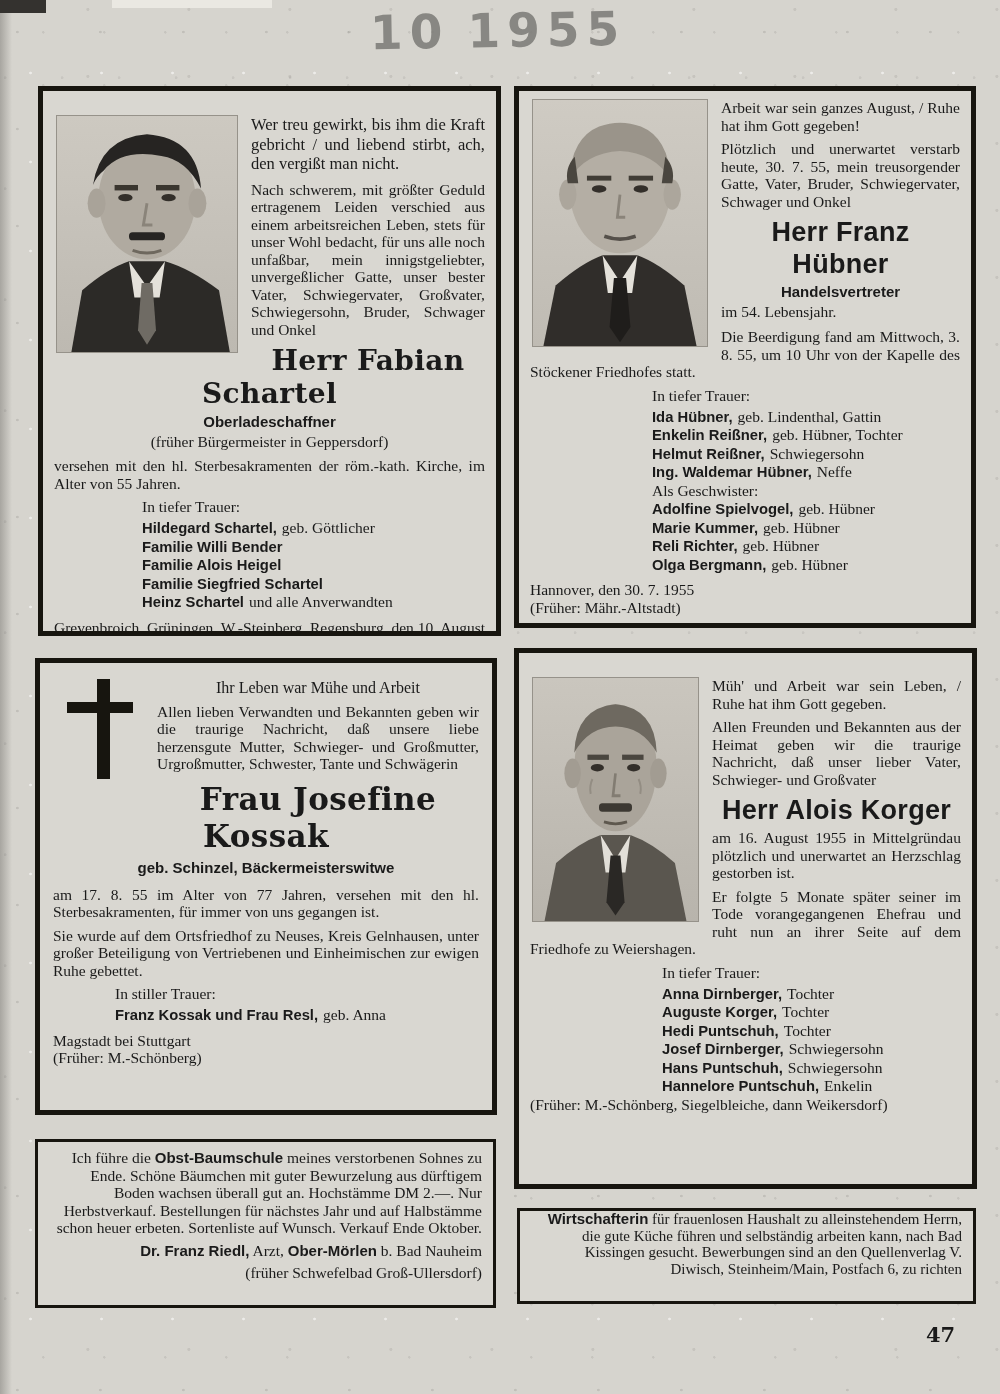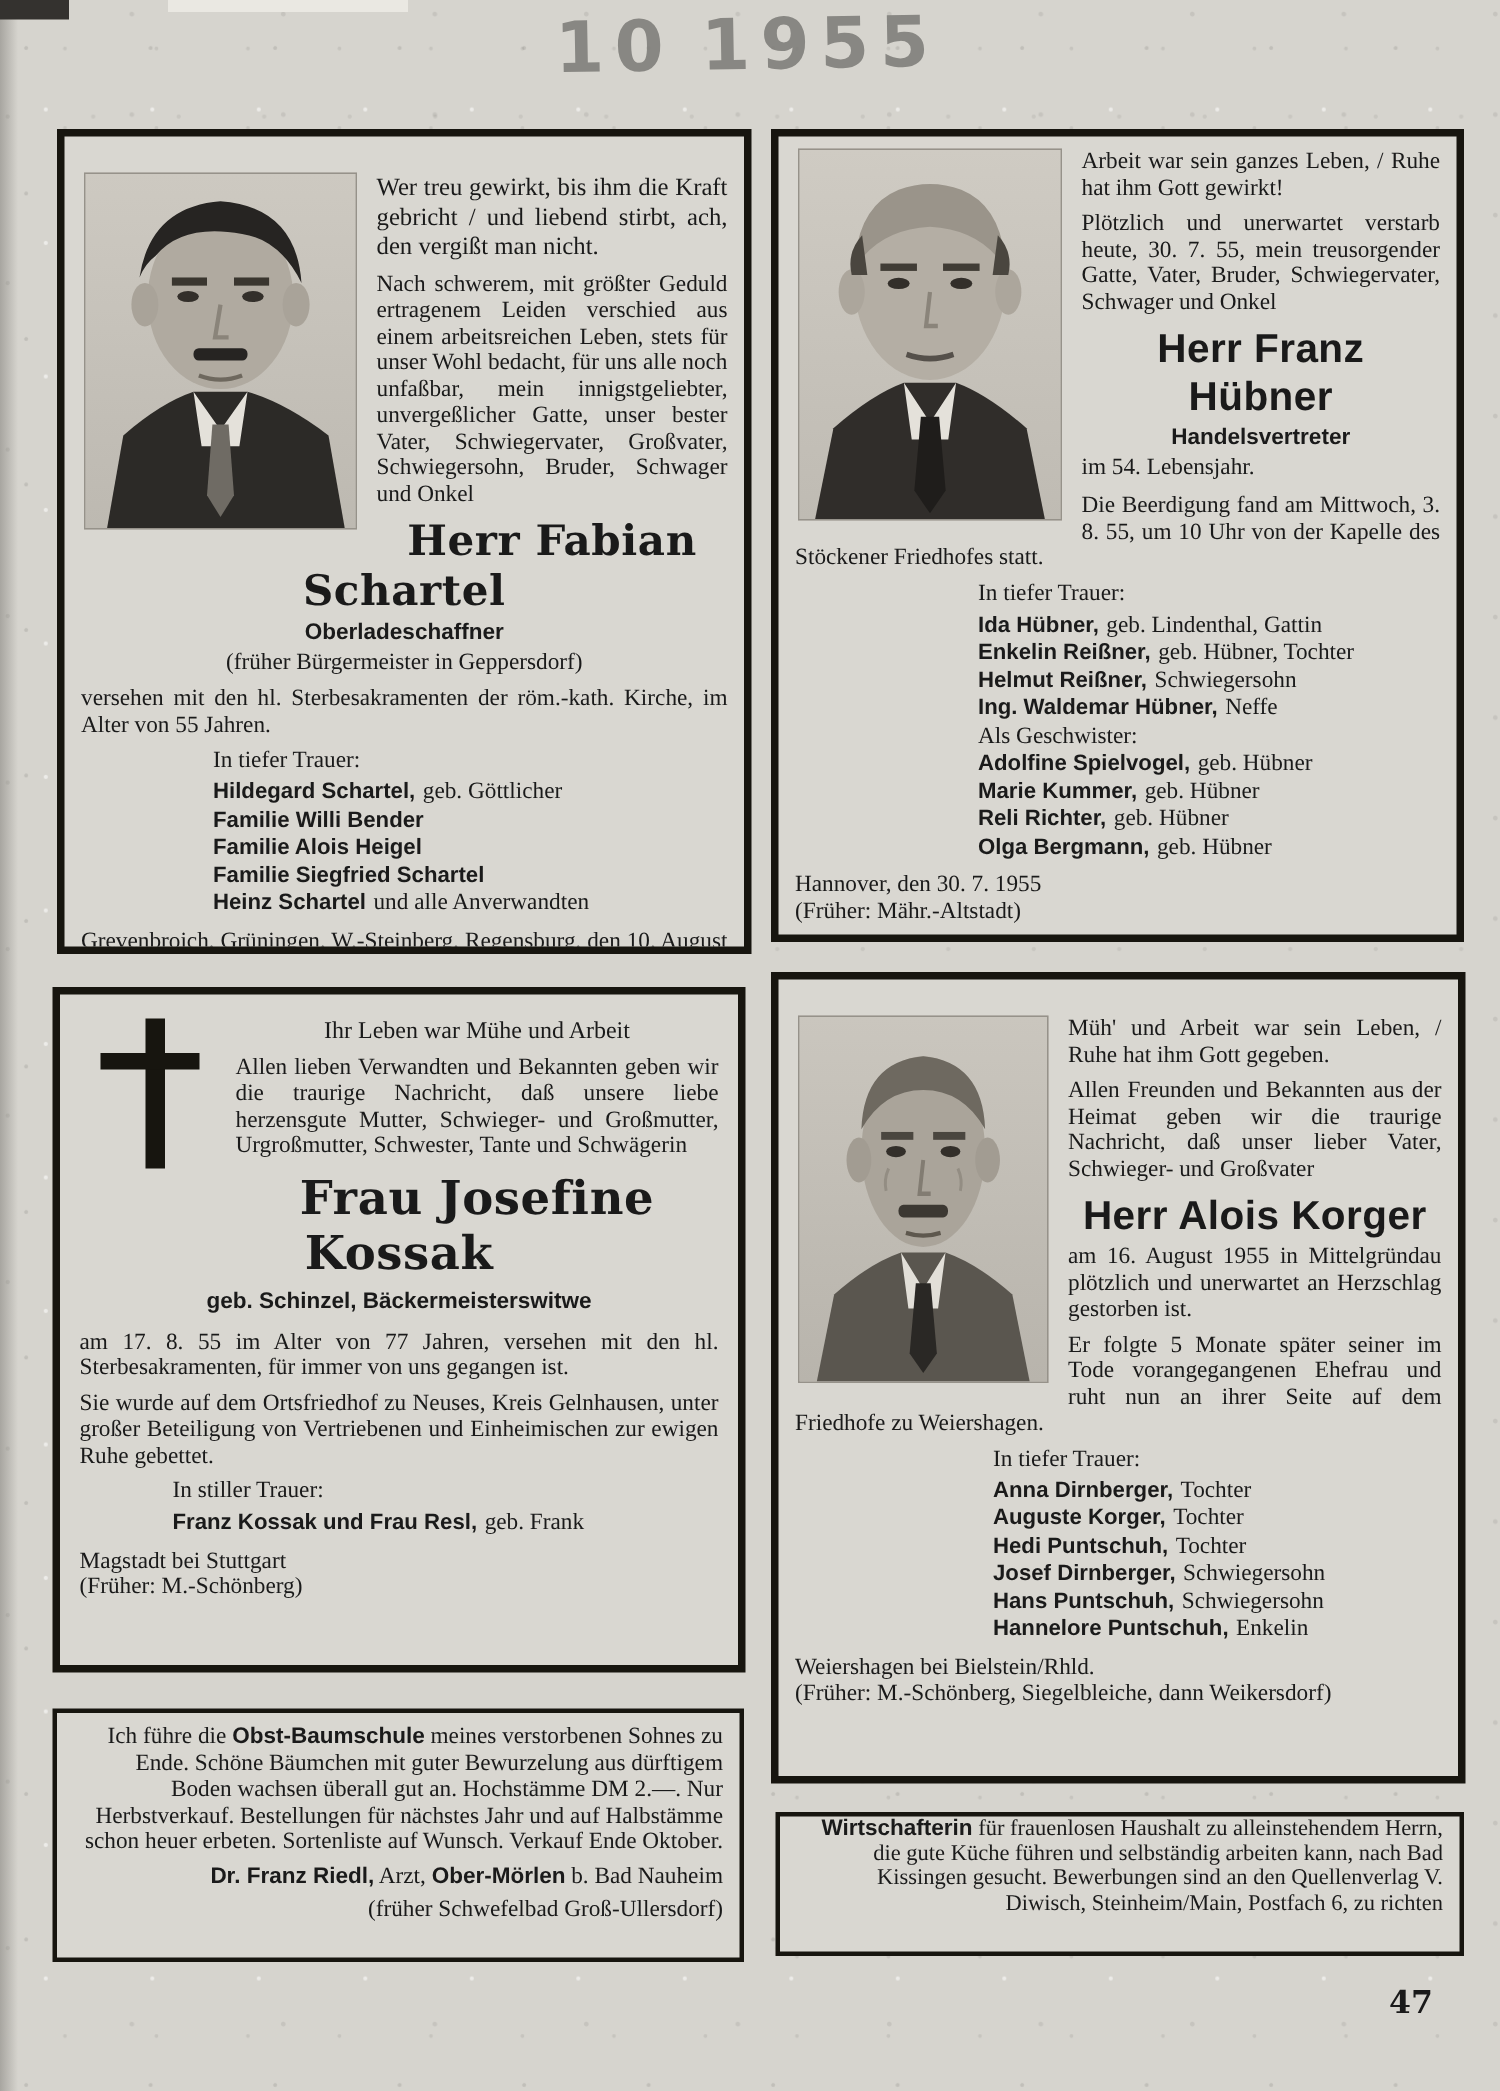--- a/index.html
+++ b/index.html
@@ -160,21 +160,21 @@
         <path d="M20 44 Q18 36 24 30 L26 44 Z" fill="#4a463f"></path>
         <path d="M80 44 Q82 36 76 30 L74 44 Z" fill="#4a463f"></path>
         <rect x="31" y="40" width="14" height="2.6" fill="#403c35"></rect>
         <rect x="55" y="40" width="14" height="2.6" fill="#403c35"></rect>
         <ellipse cx="38" cy="47" rx="4.2" ry="2" fill="#332f2a"></ellipse>
         <ellipse cx="62" cy="47" rx="4.2" ry="2" fill="#332f2a"></ellipse>
         <path d="M50 50 L48.5 62 L53 62" fill="none" stroke="#8a847a" stroke-width="1.6"></path>
         <path d="M41 72 Q50 75 59 72" fill="none" stroke="#55504a" stroke-width="2"></path>
       </svg>
     </div>
-    <p class="epi just">Arbeit war sein ganzes Leben, / Ruhe hat ihm Gott gewirkt!</p>
+    <p class="epi just">Arbeit war sein ganzes August, / Ruhe hat ihm Gott gegeben!</p>
     <p class="just">Plötzlich und unerwartet verstarb heute, 30. 7. 55, mein treusorgender Gatte, Vater, Bruder, Schwiegervater, Schwager und Onkel</p>
     <h2 class="name sans">Herr Franz Hübner</h2>
     <div class="role">Handelsvertreter</div>
     <div class="ageline">im 54. Lebensjahr.</div>
     <p class="just">Die Beerdigung fand am Mittwoch, 3. 8. 55, um 10 Uhr von der Kapelle des Stöckener Friedhofes statt.</p>
     <div class="trauer ind2">In tiefer Trauer:</div>
     <div class="ind2">
       <div class="mline"><span class="mn">Ida Hübner,</span><span class="mr">geb. Lindenthal, Gattin</span></div>
       <div class="mline"><span class="mn">Enkelin Reißner,</span><span class="mr">geb. Hübner, Tochter</span></div>
       <div class="mline"><span class="mn">Helmut Reißner,</span><span class="mr">Schwiegersohn</span></div>
@@ -195,21 +195,21 @@
         <div class="h"></div>
       </div>
     <p class="epi">Ihr Leben war Mühe und Arbeit</p>
     <p class="just">Allen lieben Verwandten und Bekannten geben wir die traurige Nachricht, daß unsere liebe herzensgute Mutter, Schwieger- und Großmutter, Urgroßmutter, Schwester, Tante und Schwägerin</p>
     <h2 class="name serif">Frau Josefine Kossak</h2>
     <div class="role">geb. Schinzel, Bäckermeisterswitwe</div>
     <p class="just">am 17. 8. 55 im Alter von 77 Jahren, versehen mit den hl. Sterbesakramenten, für immer von uns gegangen ist.</p>
     <p class="just">Sie wurde auf dem Ortsfriedhof zu Neuses, Kreis Gelnhausen, unter großer Beteiligung von Vertriebenen und Einheimischen zur ewigen Ruhe gebettet.</p>
     <div class="trauer ind3">In stiller Trauer:</div>
     <div class="ind3">
-      <div class="mline"><span class="mn">Franz Kossak und Frau Resl,</span><span class="mr">geb. Frank</span></div>
+      <div class="mline"><span class="mn">Franz Kossak und Frau Resl,</span><span class="mr">geb. Anna</span></div>
     </div>
     <p class="closing">Magstadt bei Stuttgart</p>
     <p class="closing2">(Früher: M.-Schönberg)</p>
   </section>
 
   <section class="notice" id="n4">
     <div class="photo">
       <svg viewBox="0 0 100 130" preserveAspectRatio="none">
         <defs>
             <linearGradient id="bg3" x1="0" y1="0" x2="0" y2="1">
@@ -242,21 +242,20 @@
     <p class="just">Er folgte 5 Monate später seiner im Tode vorangegangenen Ehefrau und ruht nun an ihrer Seite auf dem Friedhofe zu Weiershagen.</p>
     <div class="trauer ind4">In tiefer Trauer:</div>
     <div class="ind4">
       <div class="mline"><span class="mn">Anna Dirnberger,</span><span class="mr">Tochter</span></div>
       <div class="mline"><span class="mn">Auguste Korger,</span><span class="mr">Tochter</span></div>
       <div class="mline"><span class="mn">Hedi Puntschuh,</span><span class="mr">Tochter</span></div>
       <div class="mline"><span class="mn">Josef Dirnberger,</span><span class="mr">Schwiegersohn</span></div>
       <div class="mline"><span class="mn">Hans Puntschuh,</span><span class="mr">Schwiegersohn</span></div>
       <div class="mline"><span class="mn">Hannelore Puntschuh,</span><span class="mr">Enkelin</span></div>
     </div>
-    <p class="closing">Weiershagen bei Bielstein/Rhld.</p>
     <p class="closing2">(Früher: M.-Schönberg, Siegelbleiche, dann Weikersdorf)</p>
   </section>
 
   <section class="ad" id="ad1">
     <p class="just"><span>Ich führe die </span><span class="brun">Obst-Baumschule</span><span> meines verstorbenen Sohnes zu Ende. Schöne Bäumchen mit guter Bewurzelung aus dürftigem Boden wachsen überall gut an. Hochstämme DM 2.—. Nur Herbstverkauf. Bestellungen für nächstes Jahr und auf Halbstämme schon heuer erbeten. Sortenliste auf Wunsch. Verkauf Ende Oktober.</span></p>
     <p class="sig"><span class="brun">Dr. Franz Riedl,</span><span> Arzt, </span><span class="brun">Ober-Mörlen</span><span> b. Bad Nauheim</span></p>
     <p class="signote">(früher Schwefelbad Groß-Ullersdorf)</p>
   </section>
 
   <section class="ad" id="ad2">

